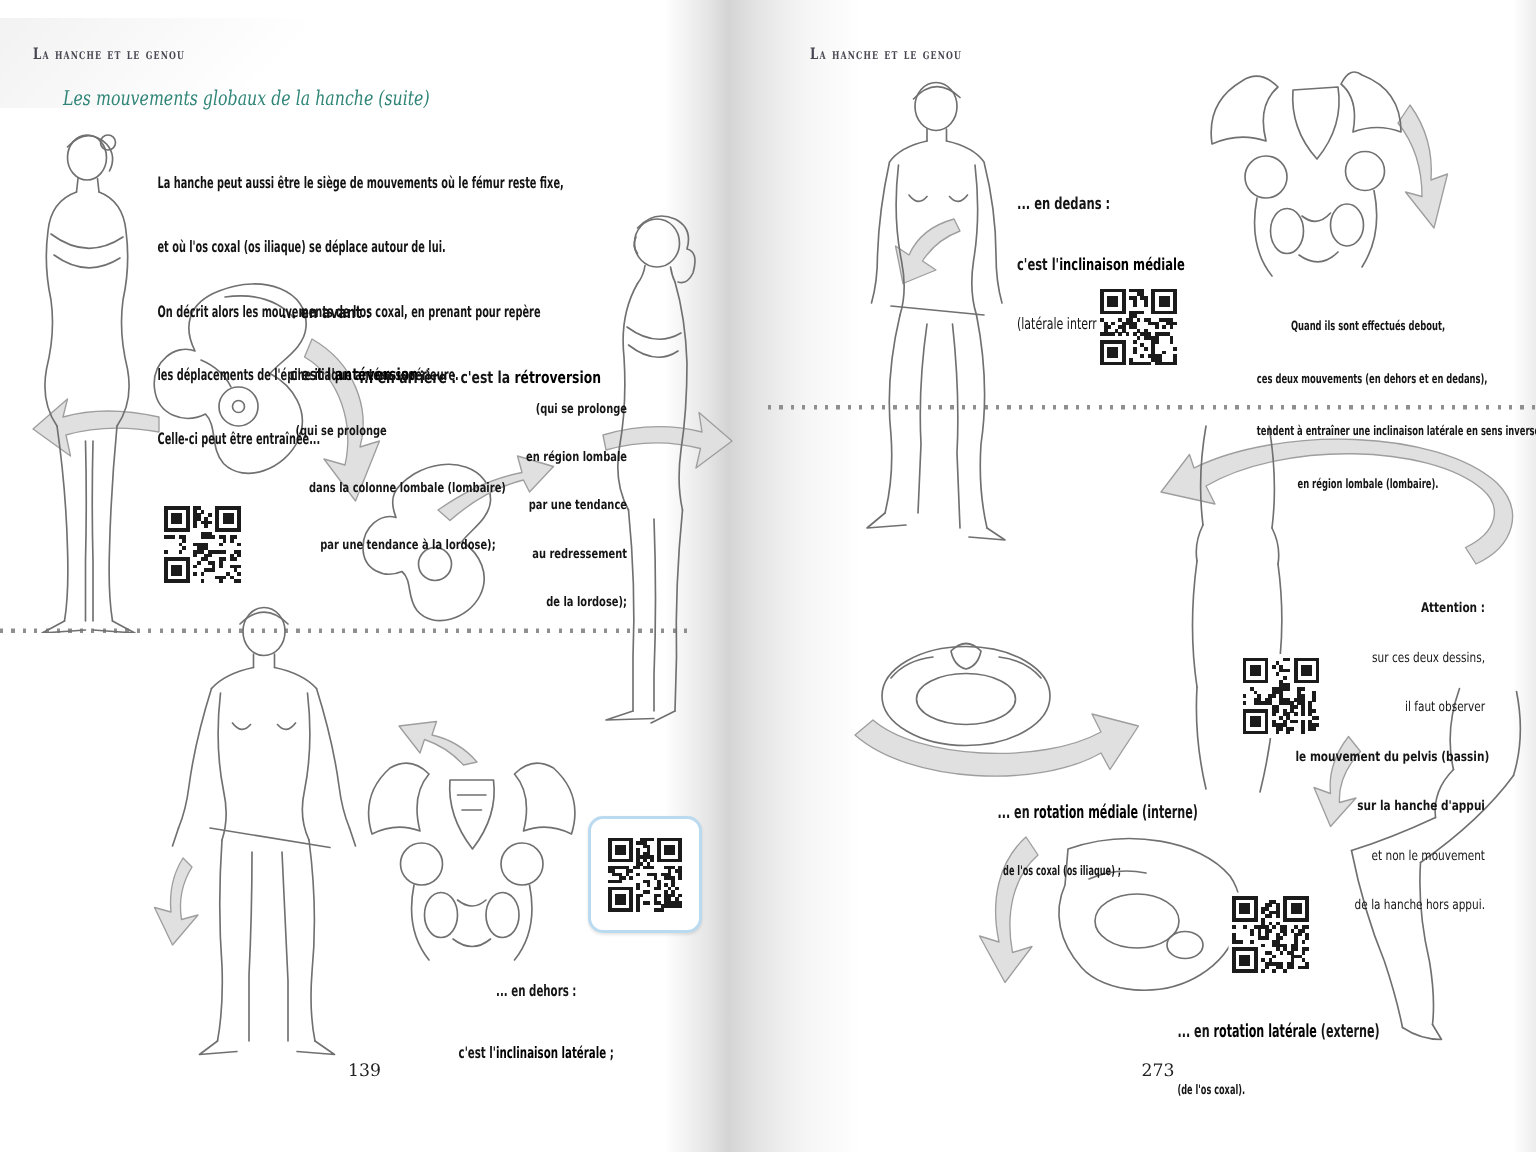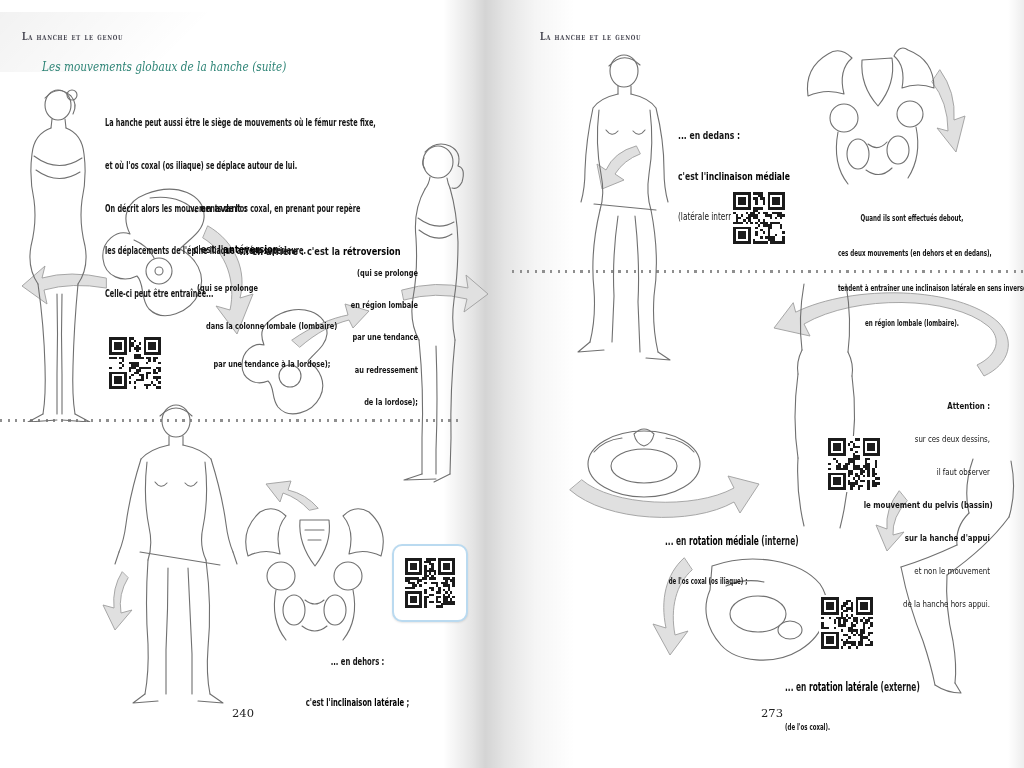--- a/index.html
+++ b/index.html
@@ -595,21 +595,21 @@
           <rect x="14.09" y="49.30" width="2.40" height="2.40" fill="#1b1b1b"></rect>
           <rect x="16.43" y="49.30" width="2.40" height="2.40" fill="#1b1b1b"></rect>
           <rect x="21.13" y="49.30" width="2.40" height="2.40" fill="#1b1b1b"></rect>
           <rect x="32.87" y="49.30" width="2.40" height="2.40" fill="#1b1b1b"></rect>
           <rect x="35.22" y="49.30" width="2.40" height="2.40" fill="#1b1b1b"></rect>
           <rect x="37.57" y="49.30" width="2.40" height="2.40" fill="#1b1b1b"></rect>
         </svg>
       </div>
   </div>
 
-  <div class="txt pageno" style="left:232px;top:706px">240</div>
+  <div class="txt pageno" style="left:232px;top:706px">139</div>
 
   <div class="txt running-head sx75 oL" style="left:540px;top:30px">La hanche et le genou</div>
 
   <div class="fig" style="left:552px;top:52px">
     <svg width="155" height="315" viewBox="0 0 155 315">
       <path class="arr" d="M84,94 Q62,100 54,118 L45,112 L50,137 L72,128 L63,122 Q72,108 88,102 Z"></path>
       <path d="M57,14 Q72,-2 88,13"></path>
       <ellipse cx="72" cy="19" rx="14" ry="16"></ellipse>
       <path d="M66,34 L66,42 M79,34 L79,42"></path>
       <path d="M66,42 Q48,46 41,56 Q34,88 33,118 Q33,136 29,150 M79,42 Q97,46 104,56 Q112,88 112,118 Q112,136 116,150"></path>

